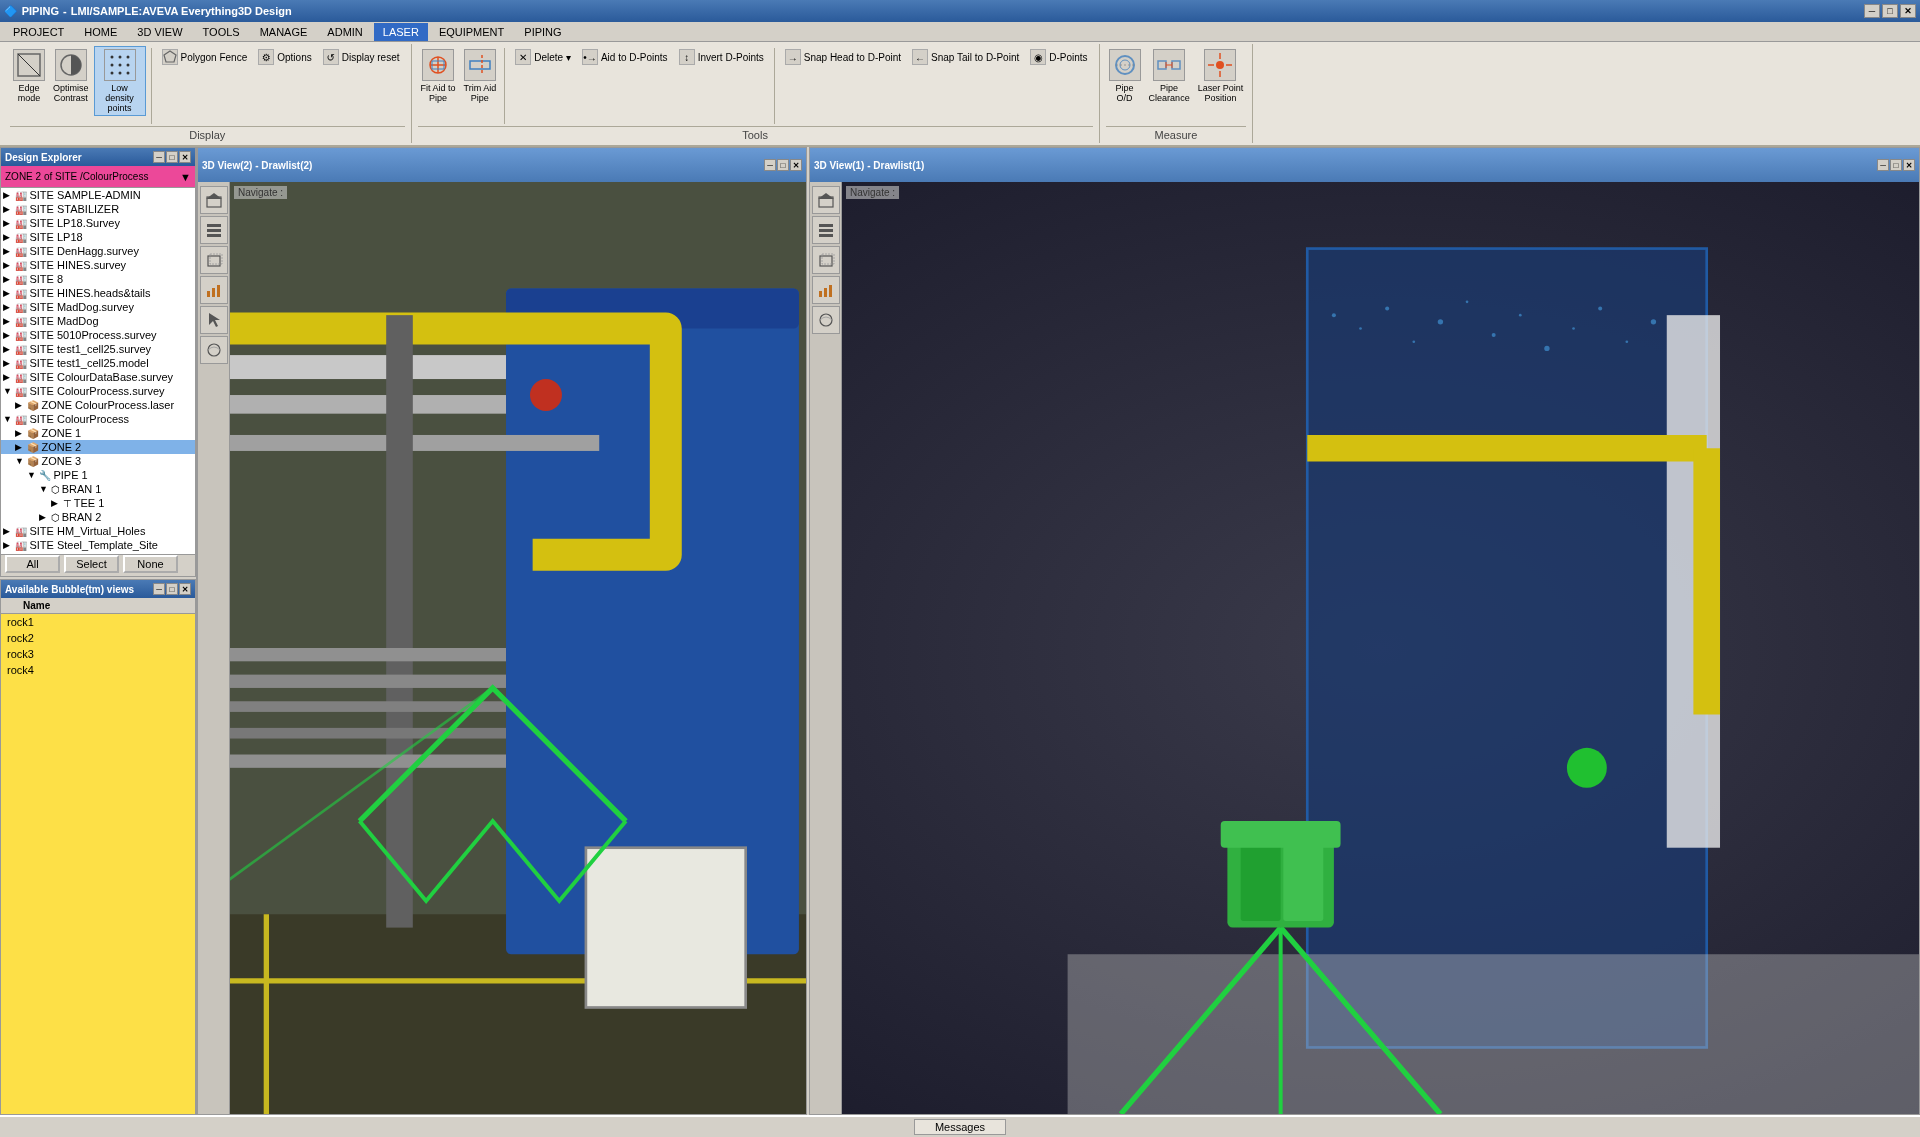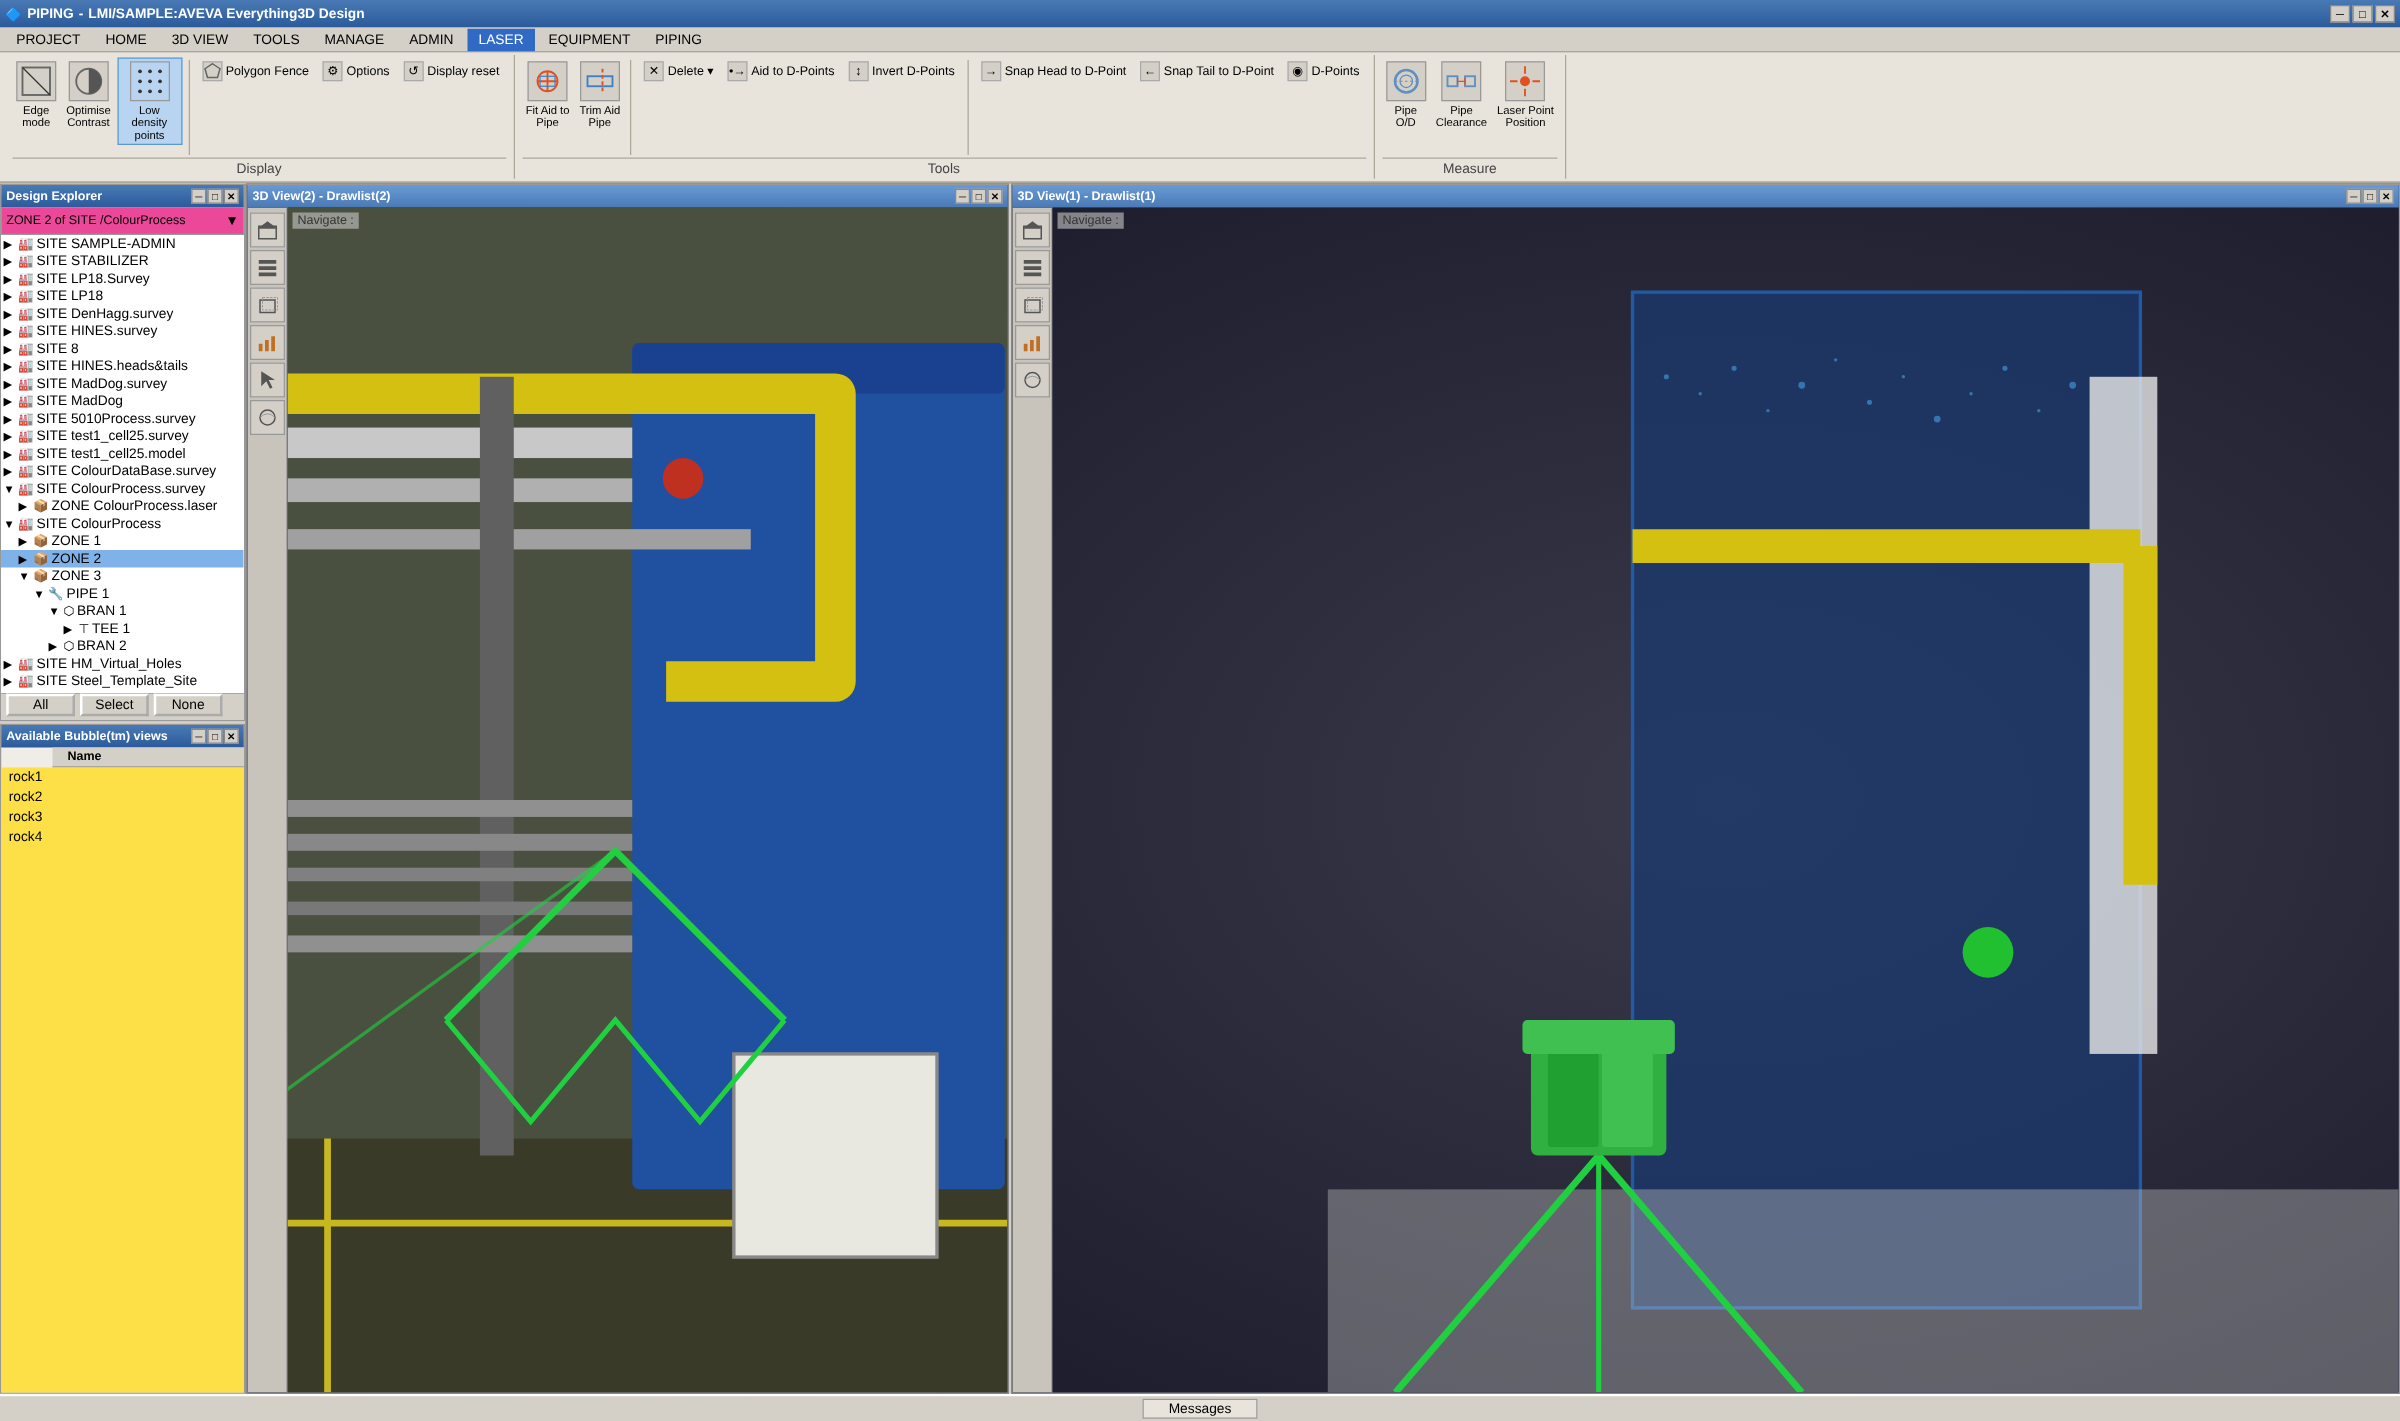--- a/index.html
+++ b/index.html
@@ -178,24 +178,23 @@
       font-size: 11px;
       padding: 0 4px;
       border-bottom: 1px solid #999;
     }
 
     
     .bubble-panel { flex: 1; }
     .bubble-header {
       background: #d4d0c8;
       border-bottom: 1px solid #999;
-      padding: 2px 12px;
+      padding: 2px 22px;
       font-size: 10px;
       font-weight: bold;
-      margin-left: 41px;
     }
     .bubble-list { background: white; }
     .bubble-item {
       padding: 2px 6px;
       cursor: pointer;
       font-size: 11px;
     }
 
     
     .bottom-bar {
@@ -231,21 +230,21 @@
       flex: 1;
     }
     .view-panel {
       flex: 1;
       display: flex;
       flex-direction: column;
       border: 1px solid #999;
       background: #2a2a3a;
     }
     .view-panel-title {
-      height: 18px;
+      height: 34px;
       background: linear-gradient(to bottom, #6a9ad4, #4a7ab5);
       color: white;
       font-size: 10px;
       font-weight: bold;
       display: flex;
       align-items: center;
       justify-content: space-between;
       padding: 0 4px;
     }
     .view-content {

